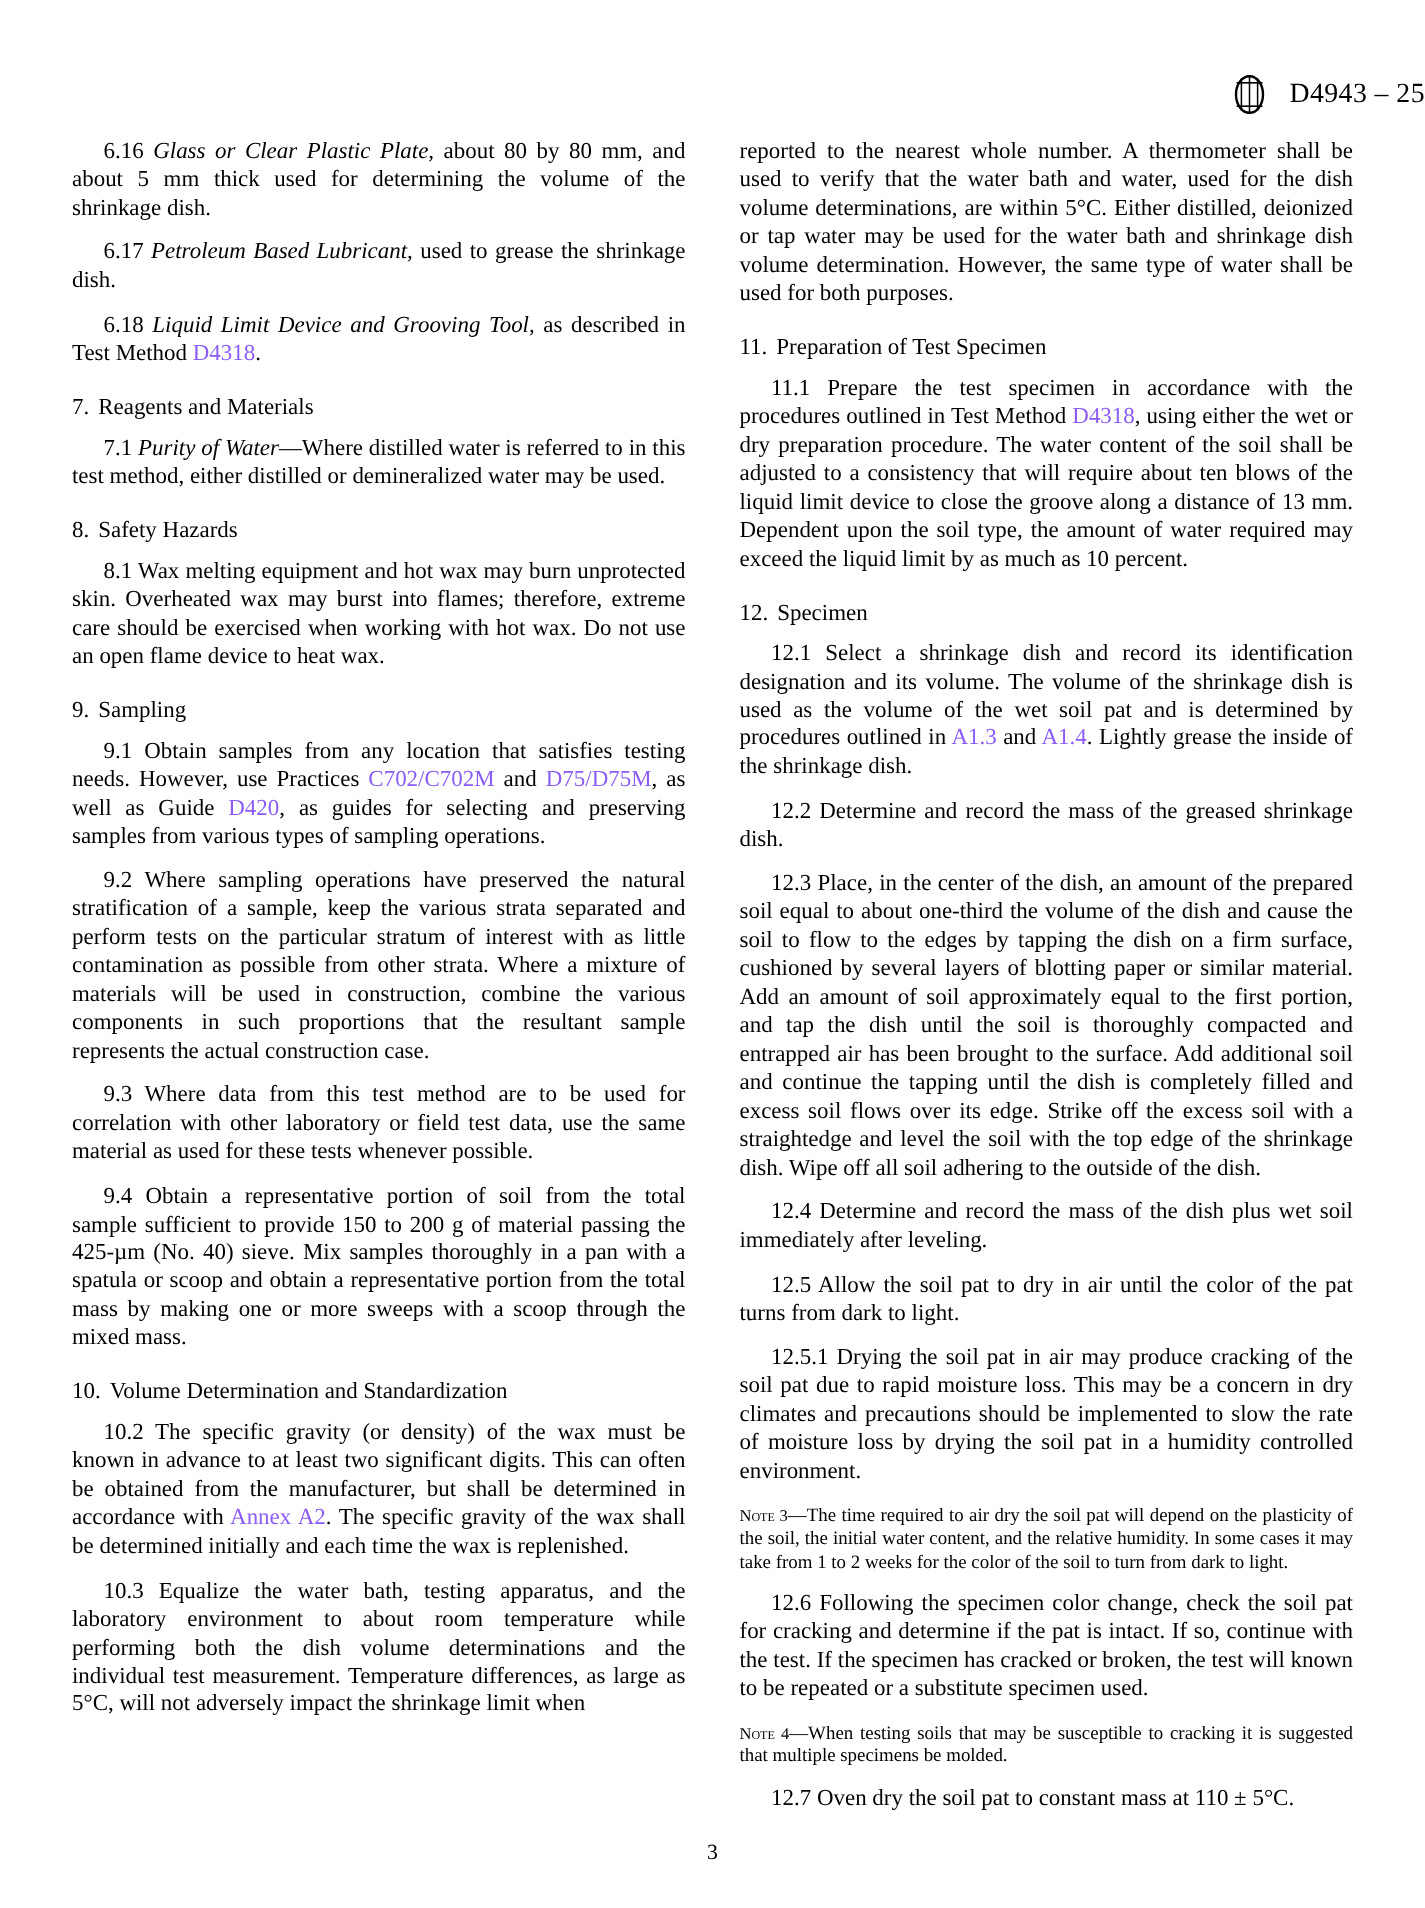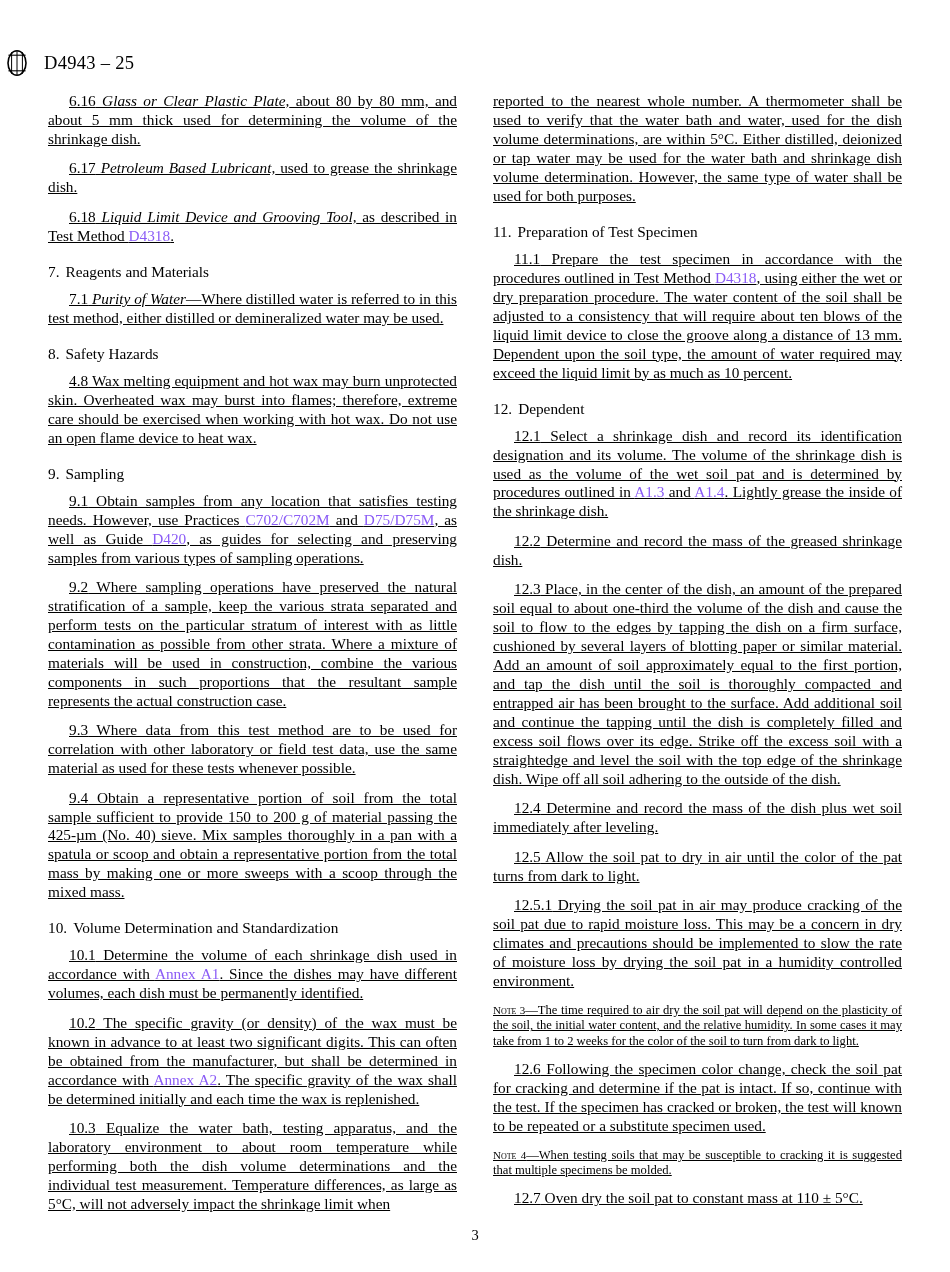--- a/index.html
+++ b/index.html
@@ -22,21 +22,21 @@
     padding: 0;
   }
   .header {
     position: absolute;
     top: 50px;
     left: 0;
     width: 950px;
     text-align: center;
     display: flex;
     align-items: center;
-    justify-content: flex-start;
+    justify-content: flex-end;
     gap: 10px;
   }
   .astm-logo {
     display: inline-block;
     width: 34px;
     height: 26px;
     position: relative;
   }
   .astm-logo svg { display: block; }
   .doc-id {
@@ -53,21 +53,20 @@
   }
   .col {
     width: 409px;
   }
   p {
     margin: 0 0 10.5px 0;
     font-size: 15.3px;
     line-height: 1.24;
     text-align: justify;
     text-justify: inter-word;
-    text-decoration: underline;
   }
   p.indent { text-indent: 21px; }
   h3 {
     font-size: 15.3px;
     font-weight: normal;
     margin: 16px 0 9px 0;
     text-indent: 0;
     line-height: 1.25;
   }
   h3 .num { margin-right: 6px; }
@@ -114,36 +113,35 @@
   </div>
 
   <div class="columns">
     <div class="col" id="left-col">
         <p class="indent"><span>6.16</span><span class="it"> Glass or Clear Plastic Plate,</span><span> about 80 by 80 mm, and about 5 mm thick used for determining the volume of the shrinkage dish.</span></p>
         <p class="indent"><span>6.17</span><span class="it"> Petroleum Based Lubricant,</span><span> used to grease the shrinkage dish.</span></p>
         <p class="indent"><span>6.18</span><span class="it"> Liquid Limit Device and Grooving Tool,</span><span> as described in Test Method </span><span class="ref">D4318</span><span>.</span></p>
         <h3><span class="num">7.</span><span>Reagents and Materials</span></h3>
         <p class="indent"><span>7.1</span><span class="it"> Purity of Water</span><span>—Where distilled water is referred to in this test method, either distilled or demineralized water may be used.</span></p>
         <h3><span class="num">8.</span><span>Safety Hazards</span></h3>
-        <p class="indent"><span>4.8</span><span> Wax melting equipment and hot wax may burn unprotected skin. Overheated wax may burst into flames; therefore, extreme care should be exercised when working with hot wax. Do not use an open flame device to heat wax.</span></p>
+        <p class="indent"><span>8.1</span><span> Wax melting equipment and hot wax may burn unprotected skin. Overheated wax may burst into flames; therefore, extreme care should be exercised when working with hot wax. Do not use an open flame device to heat wax.</span></p>
         <h3><span class="num">9.</span><span>Sampling</span></h3>
         <p class="indent"><span>9.1</span><span> Obtain samples from any location that satisfies testing needs. However, use Practices </span><span class="ref">C702/C702M</span><span> and </span><span class="ref">D75/D75M</span><span>, as well as Guide </span><span class="ref">D420</span><span>, as guides for selecting and preserving samples from various types of sampling operations.</span></p>
         <p class="indent"><span>9.2</span><span> Where sampling operations have preserved the natural stratification of a sample, keep the various strata separated and perform tests on the particular stratum of interest with as little contamination as possible from other strata. Where a mixture of materials will be used in construction, combine the various components in such proportions that the resultant sample represents the actual construction case.</span></p>
         <p class="indent"><span>9.3</span><span> Where data from this test method are to be used for correlation with other laboratory or field test data, use the same material as used for these tests whenever possible.</span></p>
         <p class="indent"><span>9.4</span><span> Obtain a representative portion of soil from the total sample sufficient to provide 150 to 200 g of material passing the 425-µm (No. 40) sieve. Mix samples thoroughly in a pan with a spatula or scoop and obtain a representative portion from the total mass by making one or more sweeps with a scoop through the mixed mass.</span></p>
         <h3><span class="num">10.</span><span>Volume Determination and Standardization</span></h3>
-        <p class="indent"><span>10.1</span><span> Determine the volume of each shrinkage dish used in accordance with </span><span class="ref">Annex A1</span><span>. Since the dishes may have different volumes, each dish must be permanently identified.</span></p>
         <p class="indent"><span>10.2</span><span> The specific gravity (or density) of the wax must be known in advance to at least two significant digits. This can often be obtained from the manufacturer, but shall be determined in accordance with </span><span class="ref">Annex A2</span><span>. The specific gravity of the wax shall be determined initially and each time the wax is replenished.</span></p>
         <p class="indent"><span>10.3</span><span> Equalize the water bath, testing apparatus, and the laboratory environment to about room temperature while performing both the dish volume determinations and the individual test measurement. Temperature differences, as large as 5°C, will not adversely impact the shrinkage limit when</span></p>
       </div>
     <div class="col" id="right-col">
         <p><span>reported to the nearest whole number. A thermometer shall be used to verify that the water bath and water, used for the dish volume determinations, are within 5°C. Either distilled, deionized or tap water may be used for the water bath and shrinkage dish volume determination. However, the same type of water shall be used for both purposes.</span></p>
         <h3><span class="num">11.</span><span>Preparation of Test Specimen</span></h3>
         <p class="indent"><span>11.1</span><span> Prepare the test specimen in accordance with the procedures outlined in Test Method </span><span class="ref">D4318</span><span>, using either the wet or dry preparation procedure. The water content of the soil shall be adjusted to a consistency that will require about ten blows of the liquid limit device to close the groove along a distance of 13 mm. Dependent upon the soil type, the amount of water required may exceed the liquid limit by as much as 10 percent.</span></p>
-        <h3><span class="num">12.</span><span>Dependent</span></h3>
+        <h3><span class="num">12.</span><span>Specimen</span></h3>
         <p class="indent"><span>12.1</span><span> Select a shrinkage dish and record its identification designation and its volume. The volume of the shrinkage dish is used as the volume of the wet soil pat and is determined by procedures outlined in </span><span class="ref">A1.3</span><span> and </span><span class="ref">A1.4</span><span>. Lightly grease the inside of the shrinkage dish.</span></p>
         <p class="indent"><span>12.2</span><span> Determine and record the mass of the greased shrinkage dish.</span></p>
         <p class="indent"><span>12.3</span><span> Place, in the center of the dish, an amount of the prepared soil equal to about one-third the volume of the dish and cause the soil to flow to the edges by tapping the dish on a firm surface, cushioned by several layers of blotting paper or similar material. Add an amount of soil approximately equal to the first portion, and tap the dish until the soil is thoroughly compacted and entrapped air has been brought to the surface. Add additional soil and continue the tapping until the dish is completely filled and excess soil flows over its edge. Strike off the excess soil with a straightedge and level the soil with the top edge of the shrinkage dish. Wipe off all soil adhering to the outside of the dish.</span></p>
         <p class="indent"><span>12.4</span><span> Determine and record the mass of the dish plus wet soil immediately after leveling.</span></p>
         <p class="indent"><span>12.5</span><span> Allow the soil pat to dry in air until the color of the pat turns from dark to light.</span></p>
         <p class="indent"><span>12.5.1</span><span> Drying the soil pat in air may produce cracking of the soil pat due to rapid moisture loss. This may be a concern in dry climates and precautions should be implemented to slow the rate of moisture loss by drying the soil pat in a humidity controlled environment.</span></p>
         <p class="note"><span class="lbl">Note 3</span><span>—The time required to air dry the soil pat will depend on the plasticity of the soil, the initial water content, and the relative humidity. In some cases it may take from 1 to 2 weeks for the color of the soil to turn from dark to light.</span></p>
         <p class="indent"><span>12.6</span><span> Following the specimen color change, check the soil pat for cracking and determine if the pat is intact. If so, continue with the test. If the specimen has cracked or broken, the test will known to be repeated or a substitute specimen used.</span></p>
         <p class="note"><span class="lbl">Note 4</span><span>—When testing soils that may be susceptible to cracking it is suggested that multiple specimens be molded.</span></p>
         <p class="indent"><span>12.7</span><span> Oven dry the soil pat to constant mass at 110 ± 5°C.</span></p>

